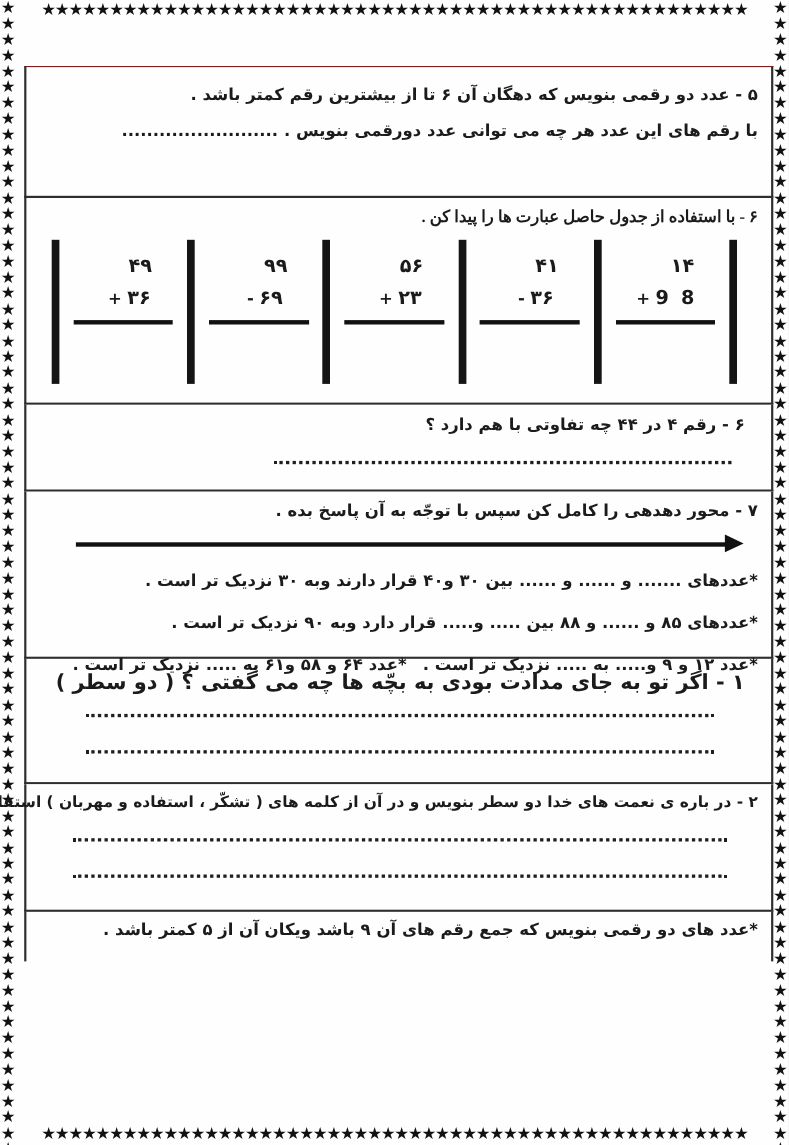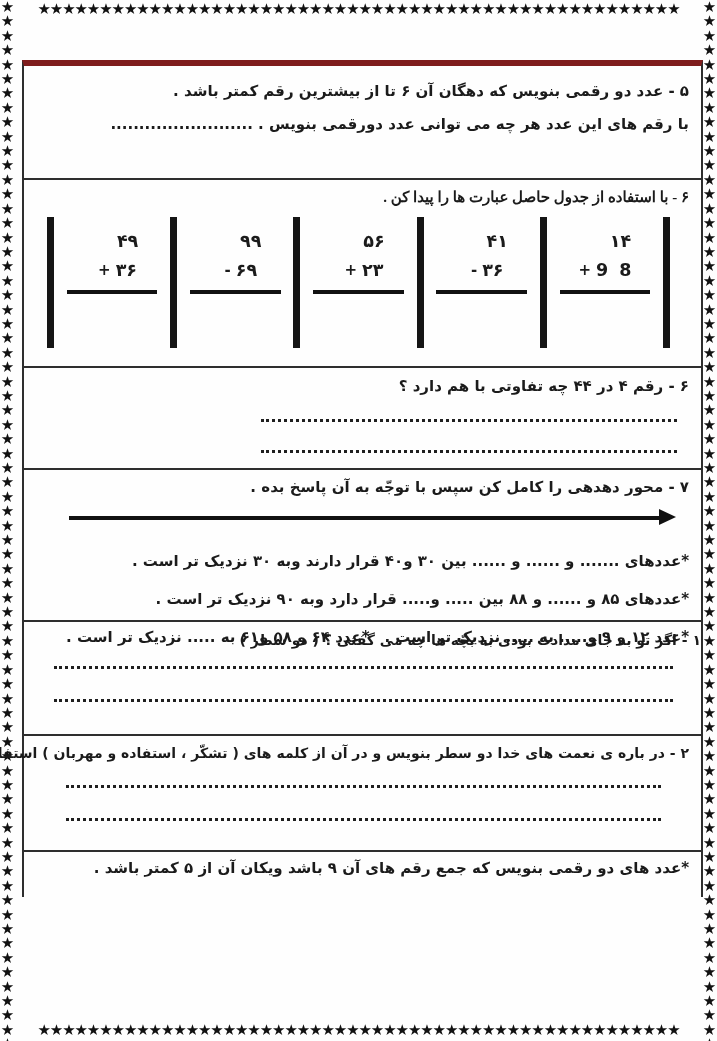--- a/index.html
+++ b/index.html
@@ -13,26 +13,26 @@
   .stars { position:absolute; color:#111; font-weight:normal; overflow:hidden; user-select:none; }
   .stars-row { left:0; right:0; height:17px; font-size:15px; line-height:16px; letter-spacing:-1.1px; white-space:nowrap; text-align:center; }
   .stars-top { top:1px; }
   .stars-bottom { bottom:2px; }
   .stars-col { top:0; bottom:0; width:15px; font-size:15px; line-height:14.4px; word-break:break-all; text-align:center; }
   .stars-left { left:0; }
   .stars-right { right:0; }
   
   .content { position:absolute; left:22px; top:60px; width:681px; direction:rtl; }
   .sec { border:2px solid #2e2e2e; border-top:none; background:#fefefe; }
-  .sec.first { border-top:6px solid #7f1d1d; }
+  .sec.first { border-top:1px solid #7f1d1d; }
   .sec-q5   { height:120px; padding:9px 12px 0; line-height:32.5px; font-size:15px; }
   .sec-q6   { height:188px; padding:8px 0 0; }
-  .sec-q6b  { height:102px; padding:9px 12px 0; font-size:15px; }
+  .sec-q6b  { height:79px; padding:9px 24px 0; font-size:15px; }
   .sec-q7   { height:152px; padding:8px 12px 0; font-size:15px; }
-  .sec-q1   { height:114px; padding:10px 0 0; font-size:14px; }
+  .sec-q1   { height:114px; padding:10px 24px 0; font-size:19px; }
   .sec-q2   { height:116px; padding:9px 12px 0; font-size:14px; }
   .sec-foot { height:45px;  padding:7px 12px 0; font-size:15px; border-bottom:none; }
   .hdr { white-space:nowrap; }
   .dots { letter-spacing:1px; }
   
   .q6-header { padding:0 12px; font-size:15px;font-family:Liberation Serif, serif; }
   .probrow { display:flex; direction:rtl; align-items:stretch; height:131px; margin:11px 31px 0 23px; }
   .vbar { width:7px; background:#151515; flex:0 0 auto; }
   .pcell { flex:1 1 0; direction:ltr; display:flex; flex-direction:column; align-items:center; padding-top:13px; }
   .pnum { font-size:17.5px; letter-spacing:11px; margin-right:-11px; line-height:22px; }
@@ -44,21 +44,21 @@
   .dl { border-bottom:3px dotted #1f1f1f; height:0; }
   .dl-q6b { width:416px; margin-left:auto; margin-right:12px; }
   .dl-wide { margin-right:28px; margin-left:30px; }
   .mt18 { margin-top:18px; } .mt30 { margin-top:30px; }
   .mt24 { margin-top:24px; } .mt28 { margin-top:28px; }
   
   .arrowbox { position:relative; height:17px; margin:13px 13px 0 33px; }
   .ashaft { position:absolute; left:0; right:13px; top:7px; height:3.5px; background:#111; }
   .ahead { position:absolute; right:0; top:0; width:0; height:0;
            border-left:17px solid #111; border-top:8px solid transparent; border-bottom:8px solid transparent; }
-  .b7 { margin-top:23px; line-height:25px; }
+  .b7 { margin-top:13px; line-height:25px; }
   .b7 + .b7 { margin-top:13px; }
   .b7-split { display:flex; justify-content:space-between; padding-left:30px; }
 </style>
 </head>
 <body>
 
 <div class="page">
 
   <div class="stars stars-row stars-top">★★★★★★★★★★★★★★★★★★★★★★★★★★★★★★★★★★★★★★★★★★★★★★★★★★★★</div>
   <div class="stars stars-col stars-left">★★★★★★★★★★★★★★★★★★★★★★★★★★★★★★★★★★★★★★★★★★★★★★★★★★★★★★★★★★★★★★★★★★★★★★★★★</div>

